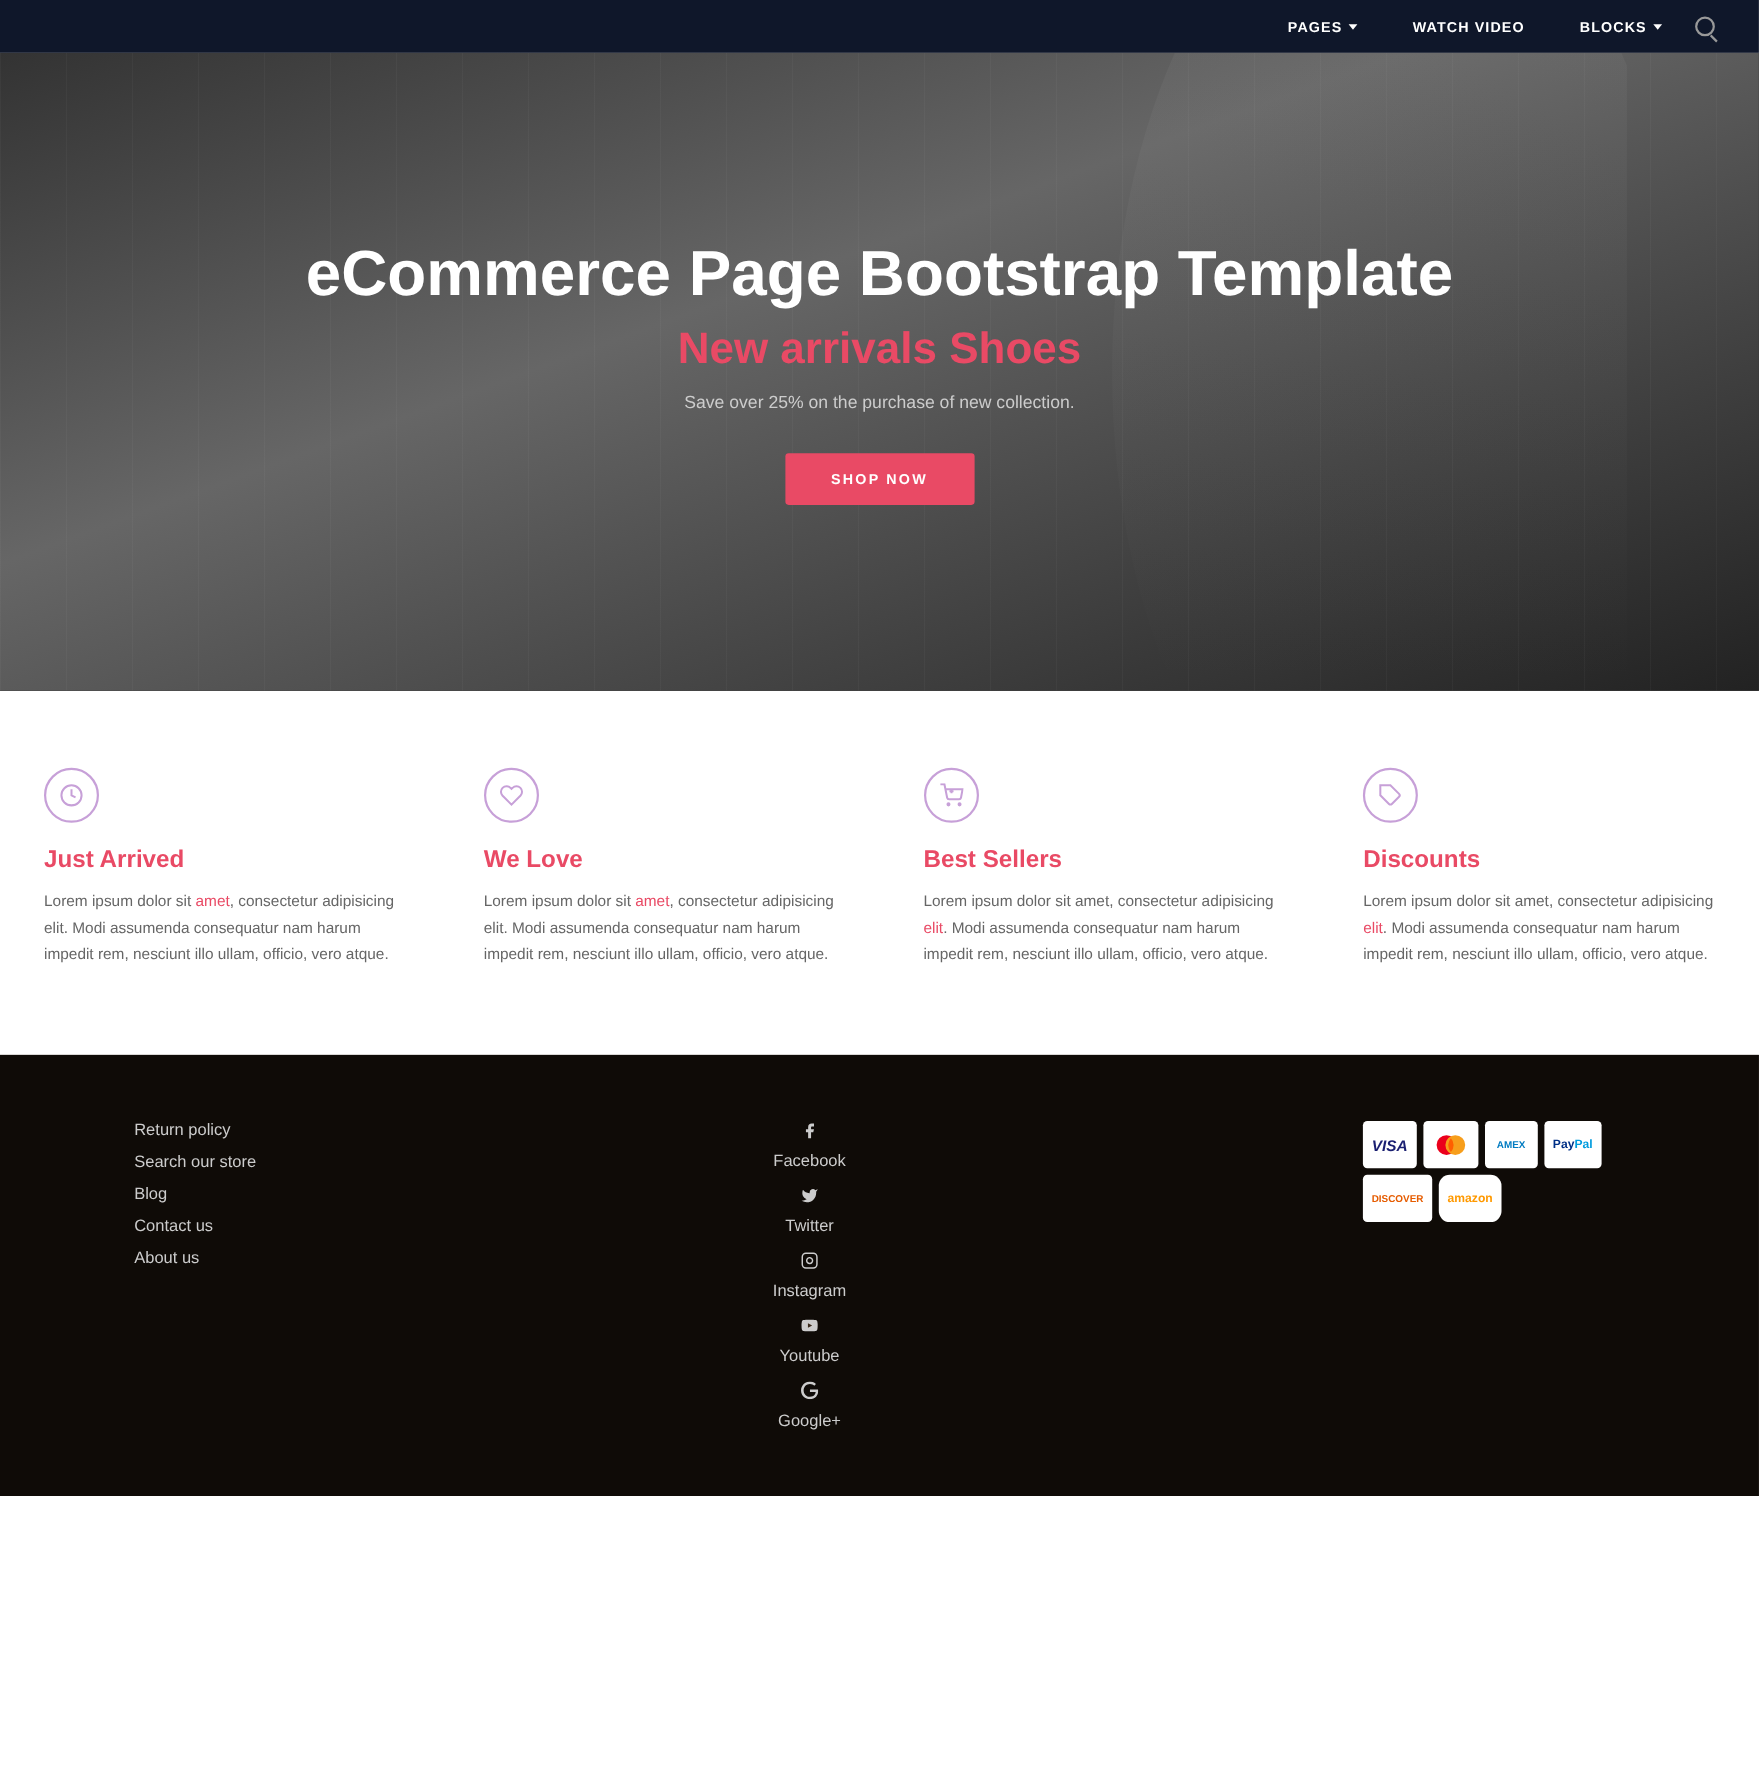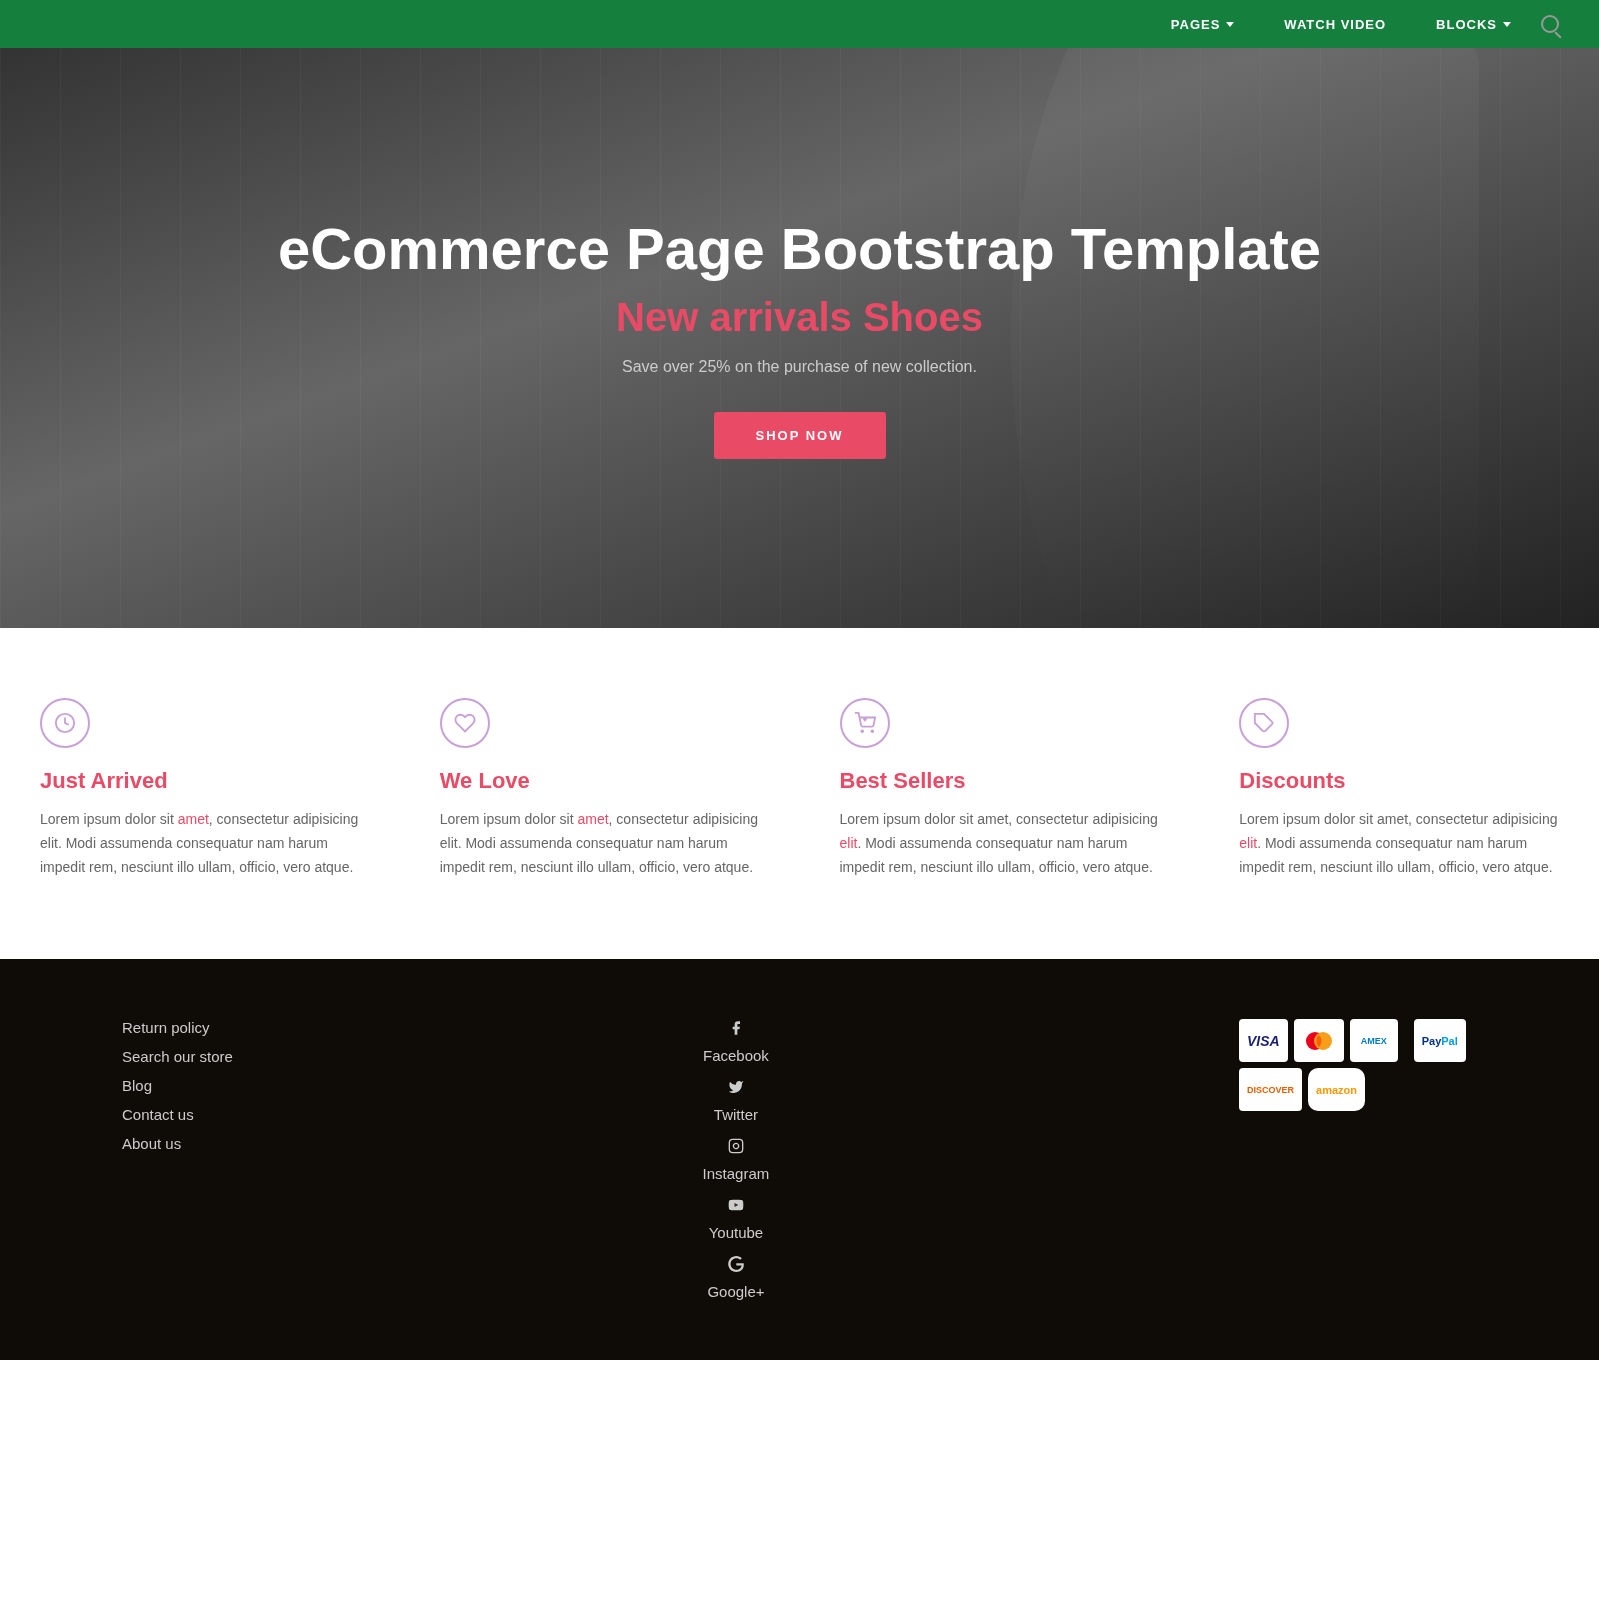--- a/index.html
+++ b/index.html
@@ -1,20 +1,20 @@
 <!DOCTYPE html>
 <html><head>
   <meta charset="utf-8">
   <style>
     * { margin: 0; padding: 0; box-sizing: border-box; }
     body { font-family: 'Arial', sans-serif; overflow-x: hidden; width: 1599px; }
 
     
     .navbar {
-      background: #15803d;
+      background: #0f172a;
       display: flex;
       align-items: center;
       justify-content: flex-end;
       padding: 0 40px;
       height: 48px;
       position: relative;
       z-index: 10;
     }
     .navbar-item {
       color: #fff;
@@ -204,21 +204,21 @@
       font-weight: 700;
       color: #333;
       height: 43px;
       display: flex;
       align-items: center;
       justify-content: center;
       min-width: 48px;
     }
     .pay-visa { color: #1a1f71; font-style: italic; font-size: 14px; font-weight: 900; }
     .pay-amex { color: #007bc1; }
-    .pay-paypal { color: #003087; margin-left: 10px; }
+    .pay-paypal { color: #003087; }
 
     
     .circle-decor {
       width: 50px; height: 50px;
       border-radius: 50%;
       border: 2px solid #c7a0d8;
       display: flex; align-items: center; justify-content: center;
       margin-bottom: 20px;
     }
   </style>

